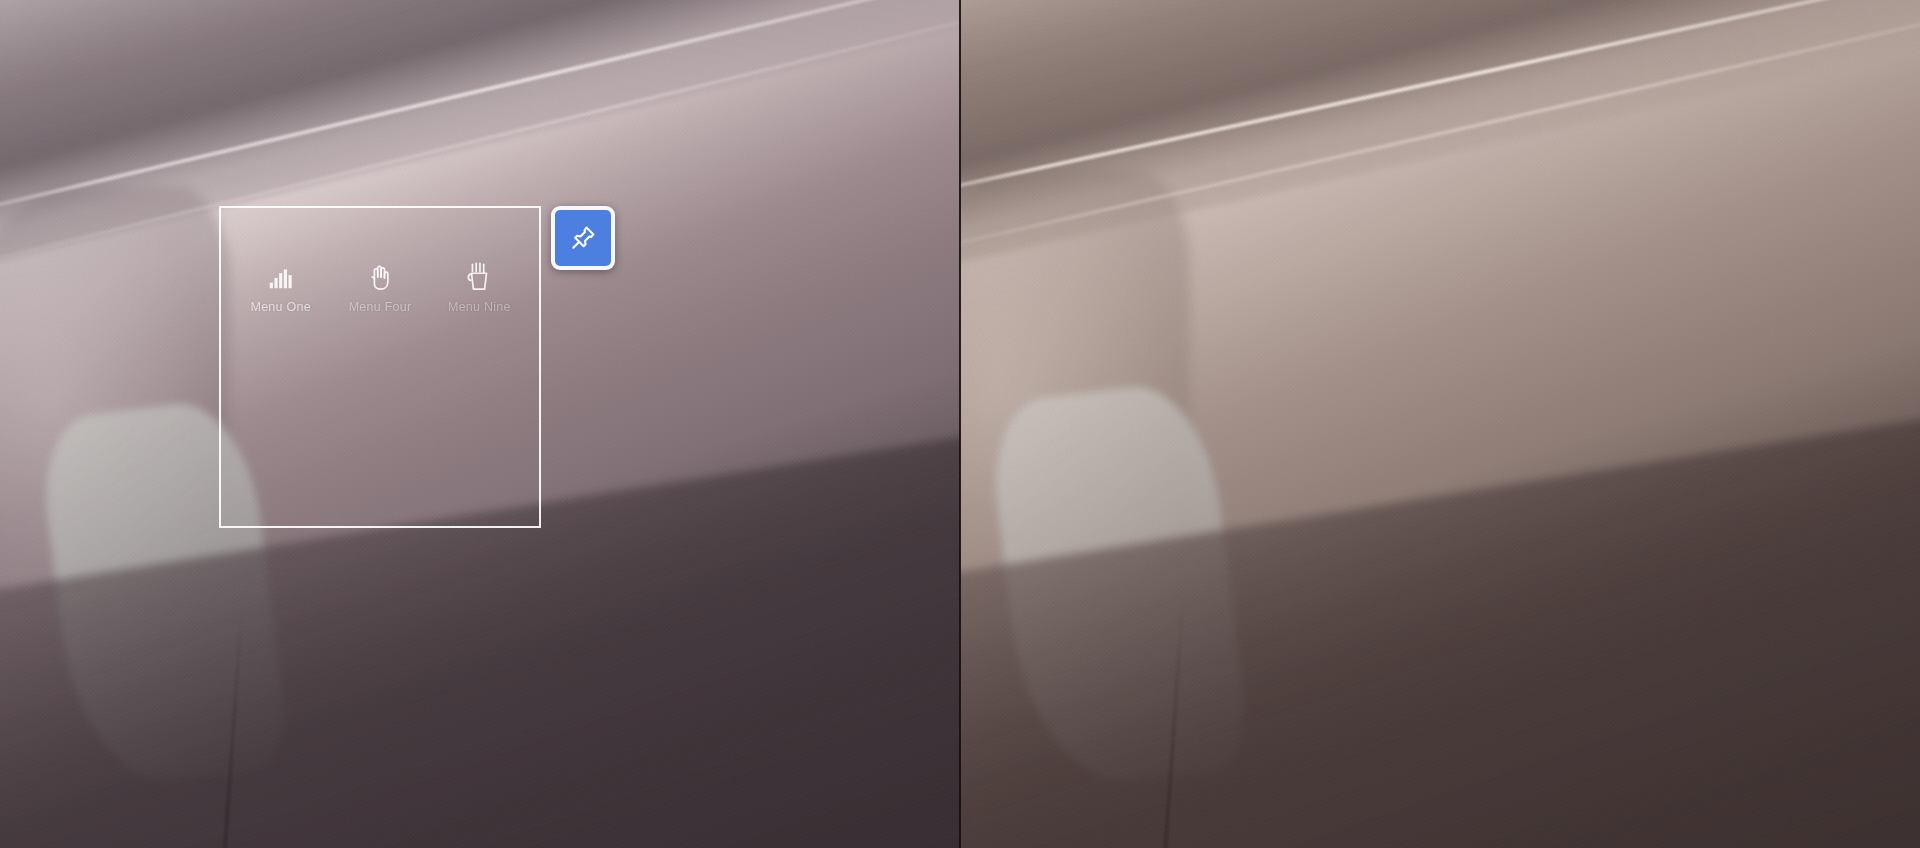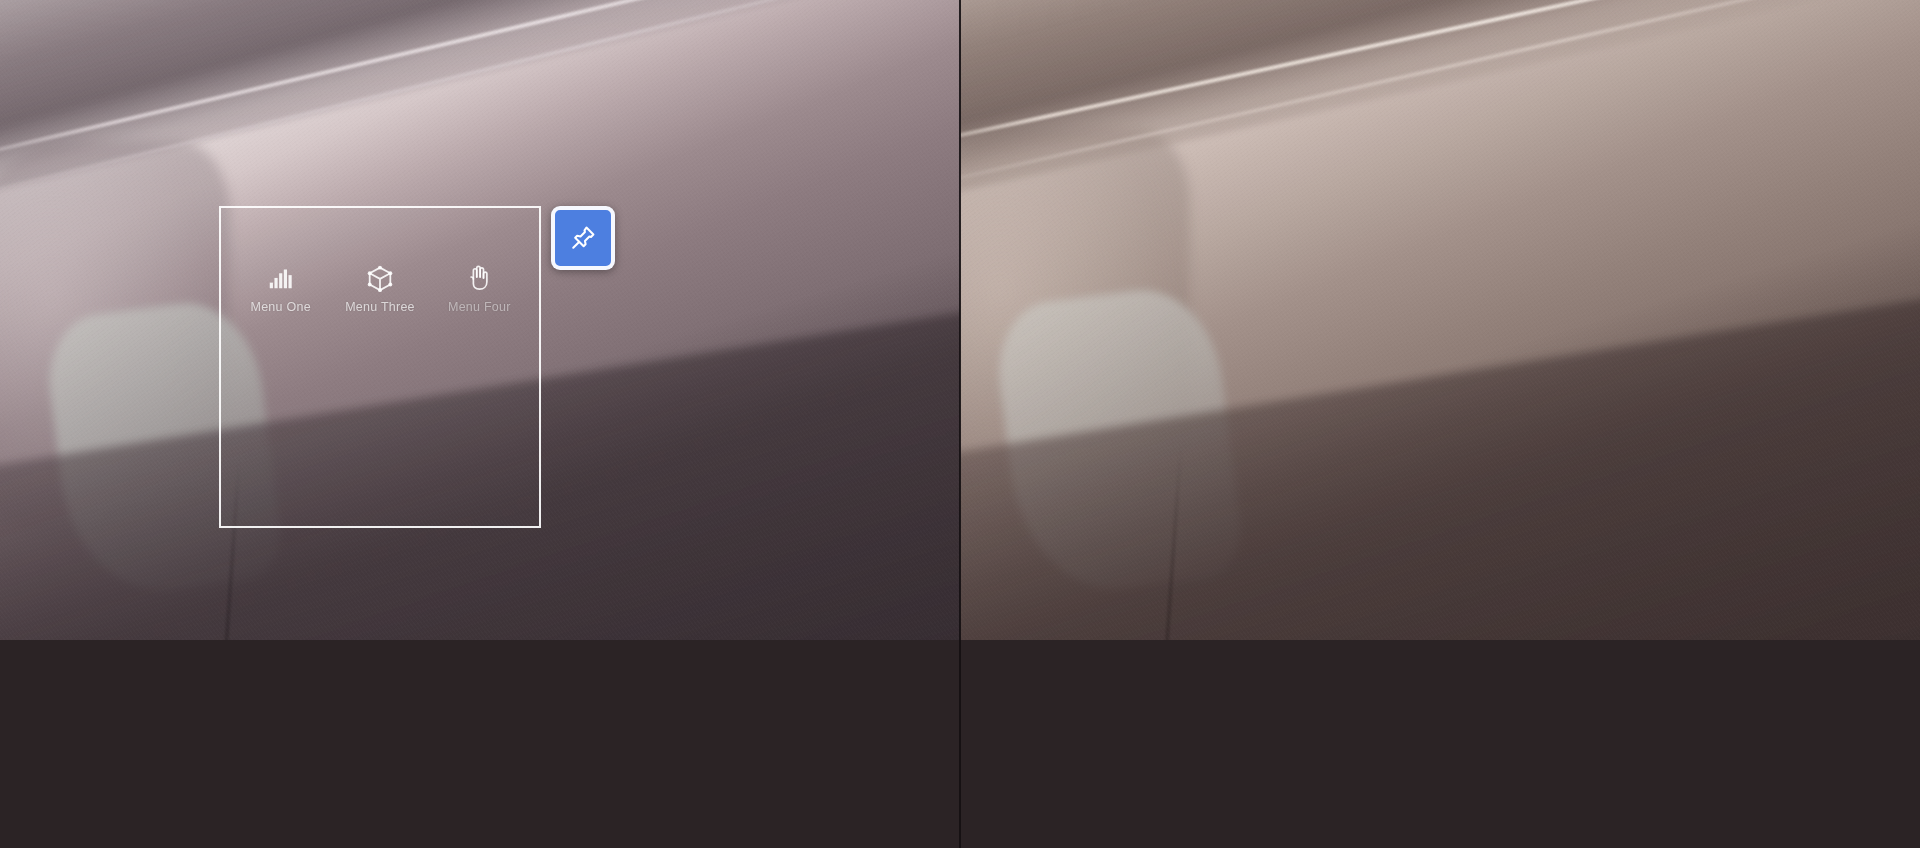--- a/index.html
+++ b/index.html
@@ -5,21 +5,21 @@
 <style>
   * { margin:0; padding:0; box-sizing:border-box; }
   html,body{
     width:1920px; height:848px; overflow:hidden;
     background:#2b2325;
     font-family:"Liberation Sans","DejaVu Sans",sans-serif;
   }
   #stage{ position:relative; width:1920px; height:848px; display:flex; }
 
   
-  .photo{ position:relative; width:960px; height:640px; overflow:hidden; }
+  .photo{ position:relative; width:960px; height:848px; overflow:hidden; }
 
   
   .photo-left .bg{
     position:absolute; inset:0;
     background:
       
       linear-gradient(163deg,
         rgba(0,0,0,0) 58%,
         rgba(40,30,32,.30) 72%,
         rgba(33,25,27,.45) 100%),
@@ -256,54 +256,50 @@
                 <rect x="14" y="12" width="3.4" height="16"></rect>
                 <rect x="19" y="8" width="3.4" height="20"></rect>
                 <rect x="24" y="14" width="3.4" height="14"></rect>
               </g>
             </svg>
           </span>
           <span class="lbl">Menu One</span>
         </div>
 
 
-        <div class="cell r1">
-          <span class="ic">
-            <svg viewBox="0 0 32 32" stroke-width="1.9" stroke-linejoin="round">
-              <path d="M16 6 27 12v12L16 30 5 24V12z"></path>
-              <path d="M5 12l11 6 11-6M16 18v12"></path>
-              <g class="solid">
-                <circle cx="16" cy="6" r="2.1"></circle>
-                  <circle cx="27" cy="12" r="2.1"></circle>
-                <circle cx="27" cy="24" r="2.1"></circle>
-                  <circle cx="16" cy="30" r="2.1"></circle>
-                <circle cx="5" cy="24" r="2.1"></circle>
-                  <circle cx="5" cy="12" r="2.1"></circle>
-              </g>
-            </svg>
-          </span>
-          <span class="lbl">Menu Three</span>
-        </div>
 
         <div class="cell r2">
           <span class="ic">
             <svg viewBox="0 0 32 32" stroke-width="1.8" stroke-linecap="round" stroke-linejoin="round">
               <path d="M10 18V9a1.8 1.8 0 0 1 3.6 0v7"></path>
               <path d="M13.6 16V6.5a1.8 1.8 0 0 1 3.6 0V16"></path>
               <path d="M17.2 16V8a1.8 1.8 0 0 1 3.6 0v9"></path>
               <path d="M20.8 17v-4.5a1.8 1.8 0 0 1 3.6 0V21c0 5-3.3 8-7.8 8-4 0-6.6-2.2-6.6-6v-4.6c0-1.4-1.2-2.4-2.4-2.4"></path>
             </svg>
           </span>
           <span class="lbl">Menu Four</span>
         </div>
 
 
 
 
 
+        <div class="cell r3">
+          <span class="ic">
+            <svg viewBox="0 0 32 32" stroke-width="1.8" stroke-linecap="round" stroke-linejoin="round">
+              <line x1="9" y1="2.5" x2="9" y2="10"></line>
+              <line x1="13" y1="1.5" x2="13" y2="10"></line>
+              <line x1="17" y1="1.5" x2="17" y2="10"></line>
+              <line x1="21" y1="2.5" x2="21" y2="11"></line>
+              <path d="M8 12h16l-2 17H10z"></path>
+              <path d="M8 13c-2 0-3.4 1.6-3.4 3.4 0 1.6 1 2.7 2.6 3.2"></path>
+            </svg>
+          </span>
+          <span class="lbl">Menu Nine</span>
+        </div>
 
       </div>
     </div>
 
     <div class="pin-btn pin-left">
       <svg viewBox="0 0 24 24" fill="none" stroke="#ffffff" stroke-width="1.9" stroke-linecap="round" stroke-linejoin="round">
         <path d="M15.2 2.4l6.4 6.4-2.2 2.2-1.5-.4-4.1 4.1.6 3.1-1.8 1.8-7.8-7.8 1.8-1.8 3.1.6 4.1-4.1-.4-1.5z"></path>
         <line x1="8.4" y1="15.6" x2="3" y2="21"></line>
       </svg>
     </div>

